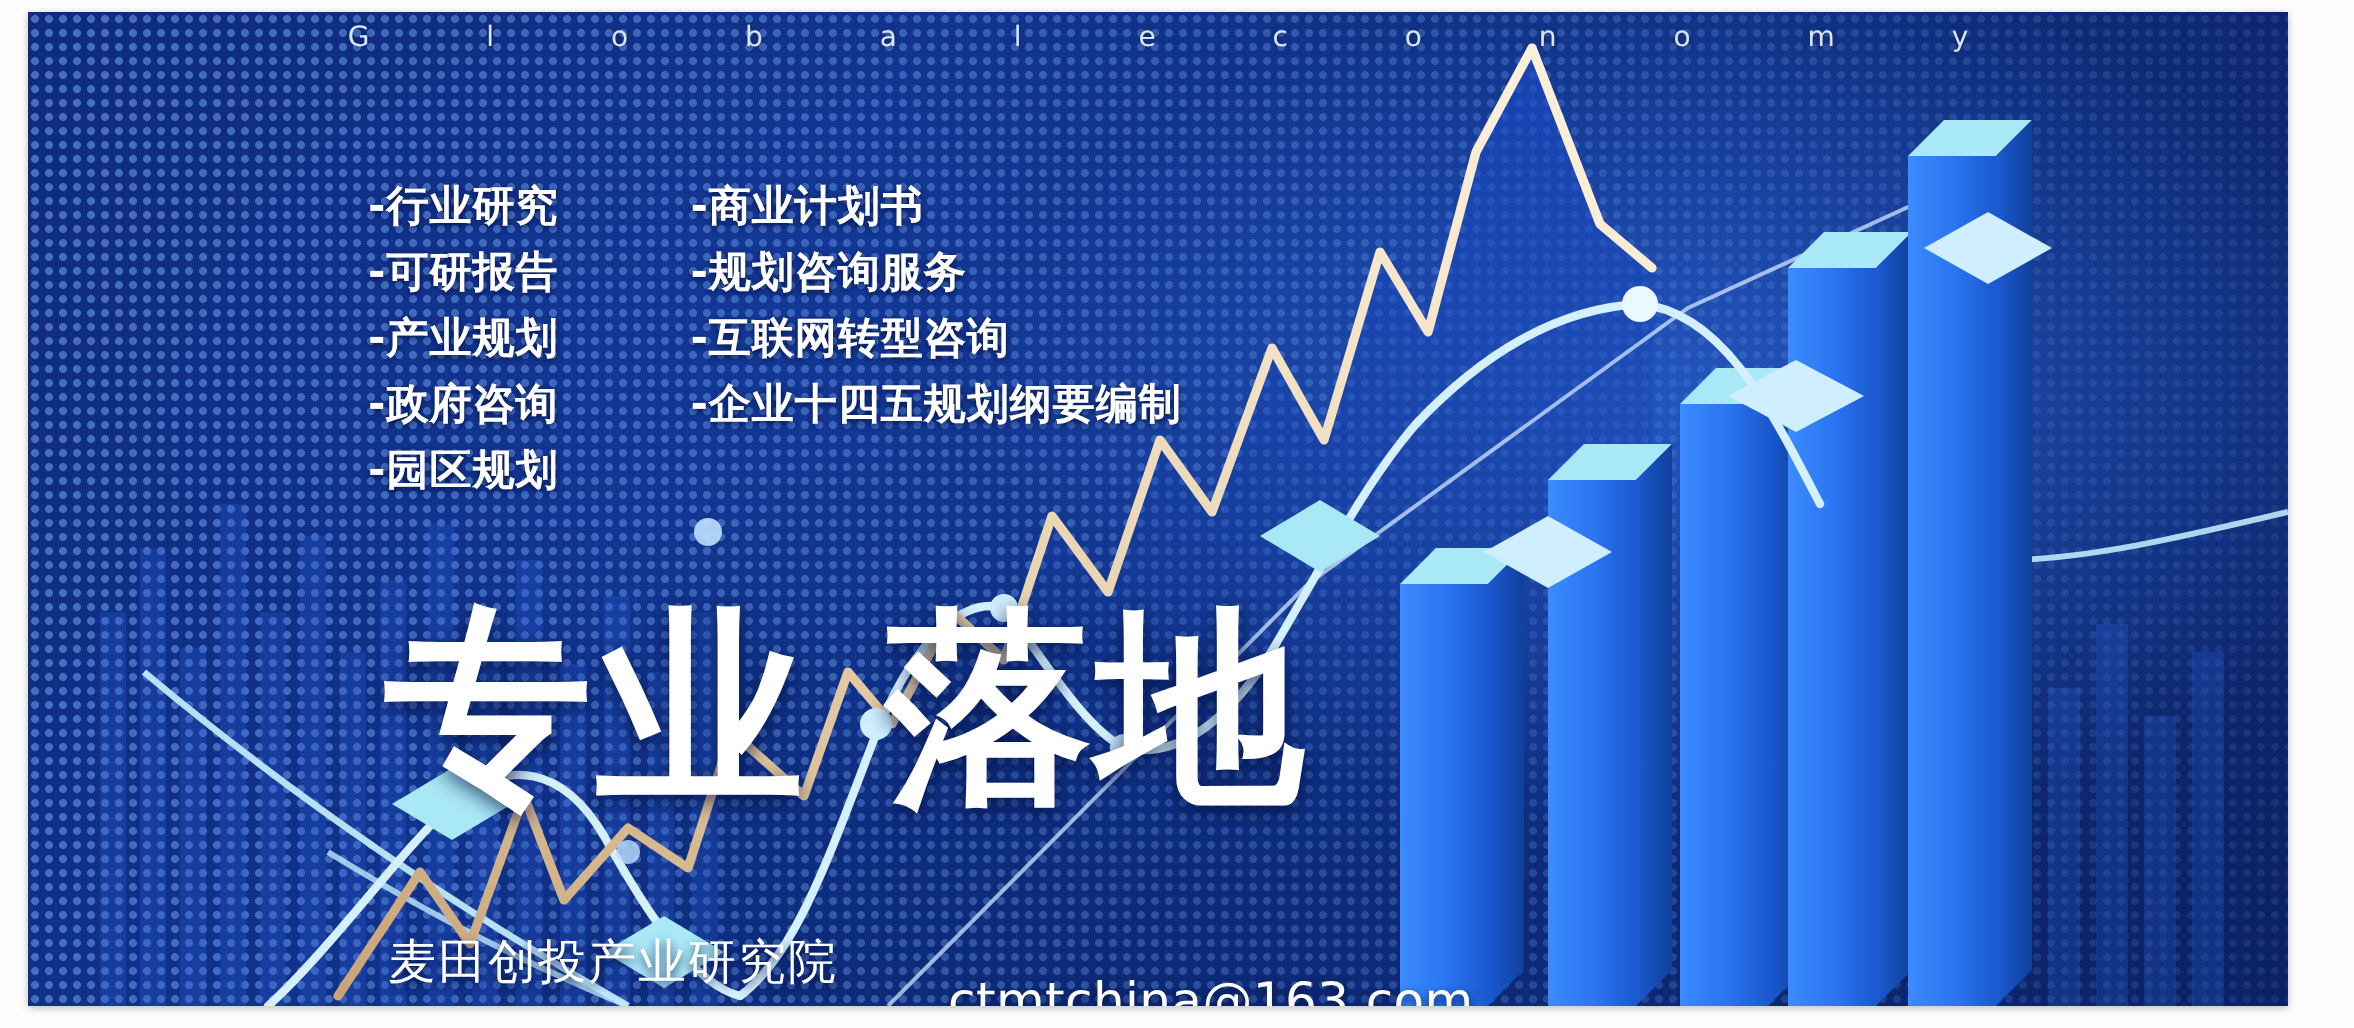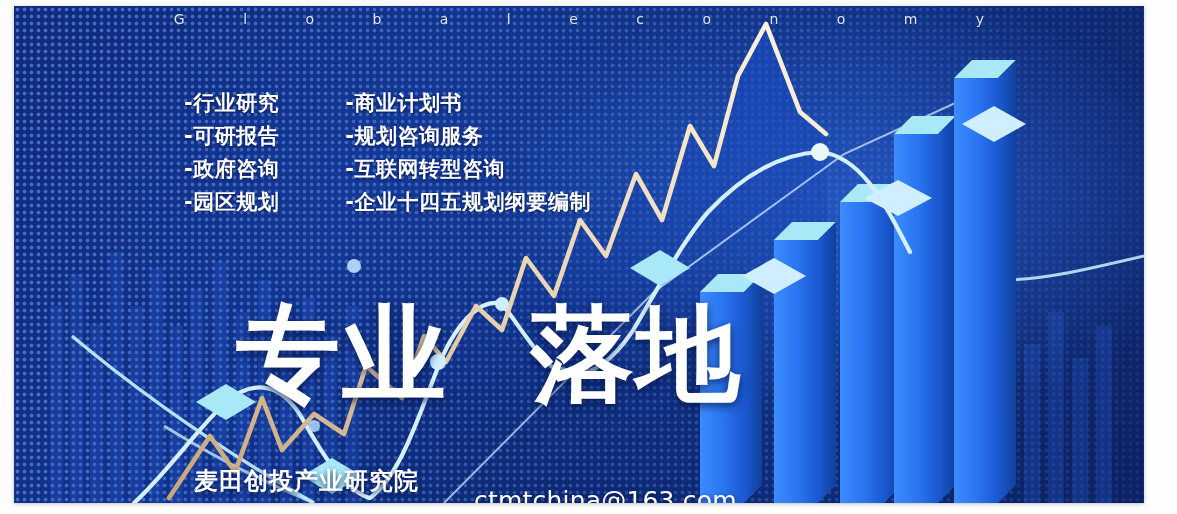--- a/index.html
+++ b/index.html
@@ -101,32 +101,32 @@
     position:absolute;left:178px;top:296px;
     display:flex;align-items:baseline;
     color:#ffffff;
     font-size:104px;
     font-weight:700;
     line-height:1;
     letter-spacing:2px;
     white-space:nowrap;
     text-shadow:0 3px 10px rgba(2,14,60,.7);
   }
-  #slogan .w{margin-right:38px;margin-left:44px;}
+  #slogan .w{margin-right:38px;}
   #slogan .w:last-child{margin-right:0;}
 
   
   #footer{
     position:absolute;left:180px;top:440px;
     display:flex;align-items:center;
     white-space:nowrap;
     color:#ffffff;
     text-shadow:0 2px 5px rgba(2,14,60,.8);
   }
-  #ft-org{font-size:24px;font-weight:700;letter-spacing:1px;}
+  #ft-org{font-size:24px;font-weight:400;letter-spacing:1px;}
   #ft-mail{font-size:25px;font-weight:400;margin-left:55px;letter-spacing:.2px;margin-top:40px;}
   #ft-phone{font-size:24px;font-weight:700;margin-left:65px;letter-spacing:.3px;}
 </style>
 </head>
 <body>
 
 <div id="stage">
   <div id="banner">
 
     <div class="layer" id="bg-base"></div>
@@ -253,20 +253,21 @@
         <circle cx="300" cy="420" r="6" fill="#bfe0ff" opacity=".8"></circle>
       </g>
     </svg>
 
     <div id="headline-top">G l o b a l   e c o n o m y</div>
 
     <div id="svc">
       <div class="svc-col">
         <div class="svc-item">-行业研究</div>
         <div class="svc-item">-可研报告</div>
+        <div class="svc-item">-产业规划</div>
         <div class="svc-item">-政府咨询</div>
         <div class="svc-item">-园区规划</div>
       </div>
       <div class="svc-col">
         <div class="svc-item">-商业计划书</div>
         <div class="svc-item">-规划咨询服务</div>
         <div class="svc-item">-互联网转型咨询</div>
         <div class="svc-item">-企业十四五规划纲要编制</div>
       </div>
     </div>

